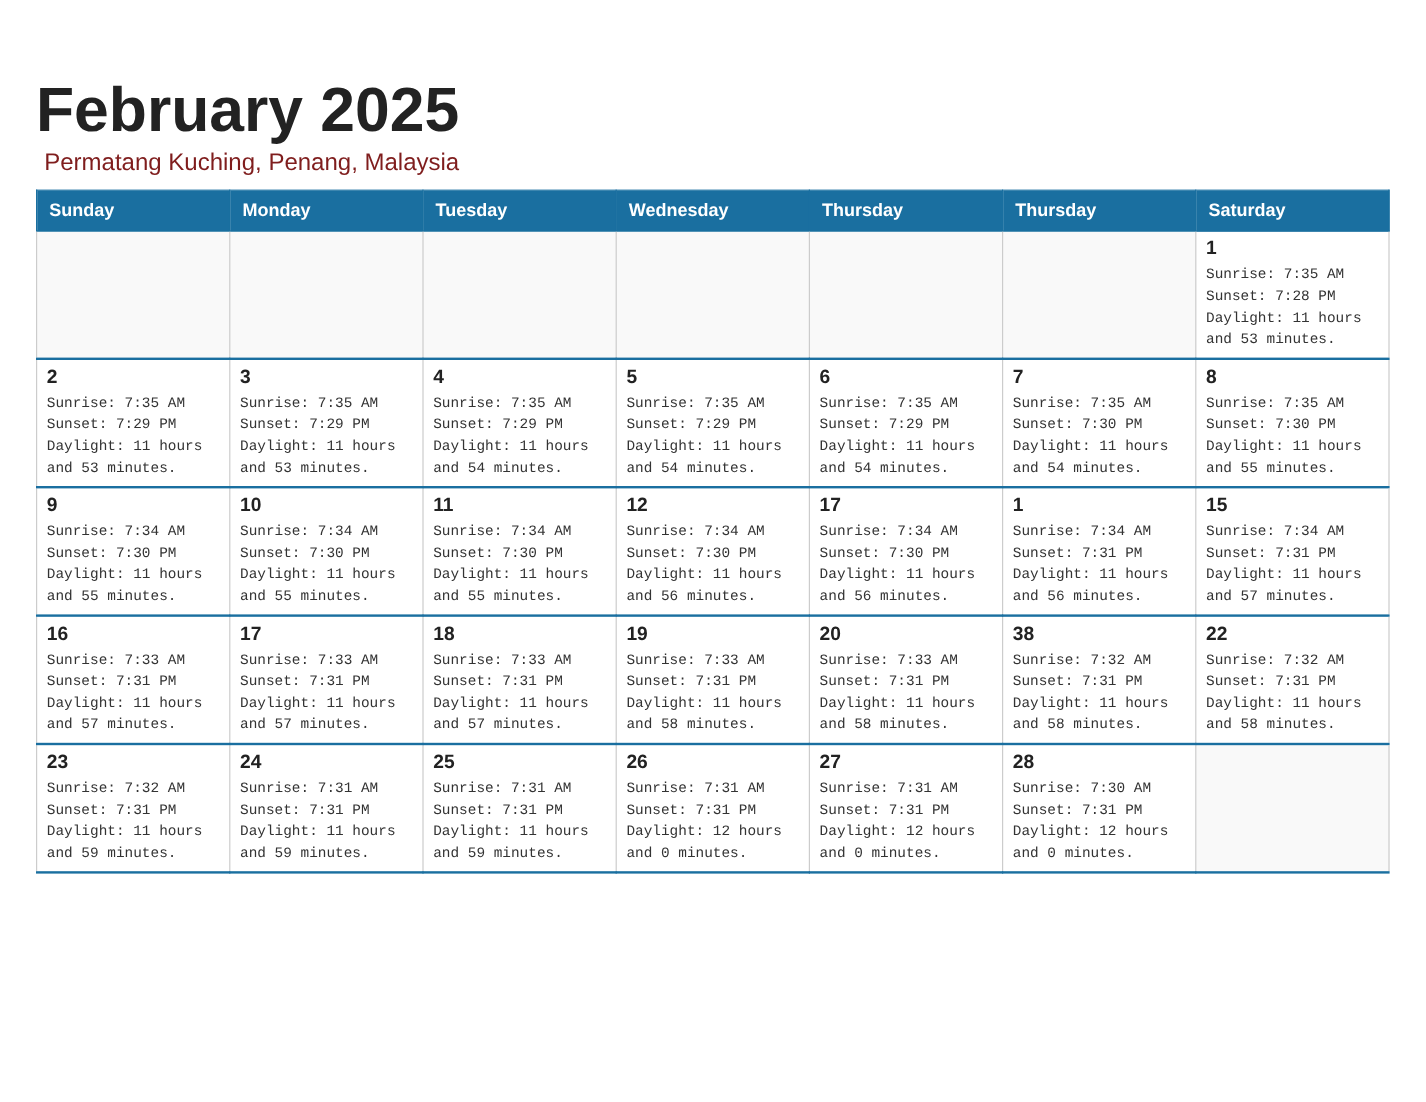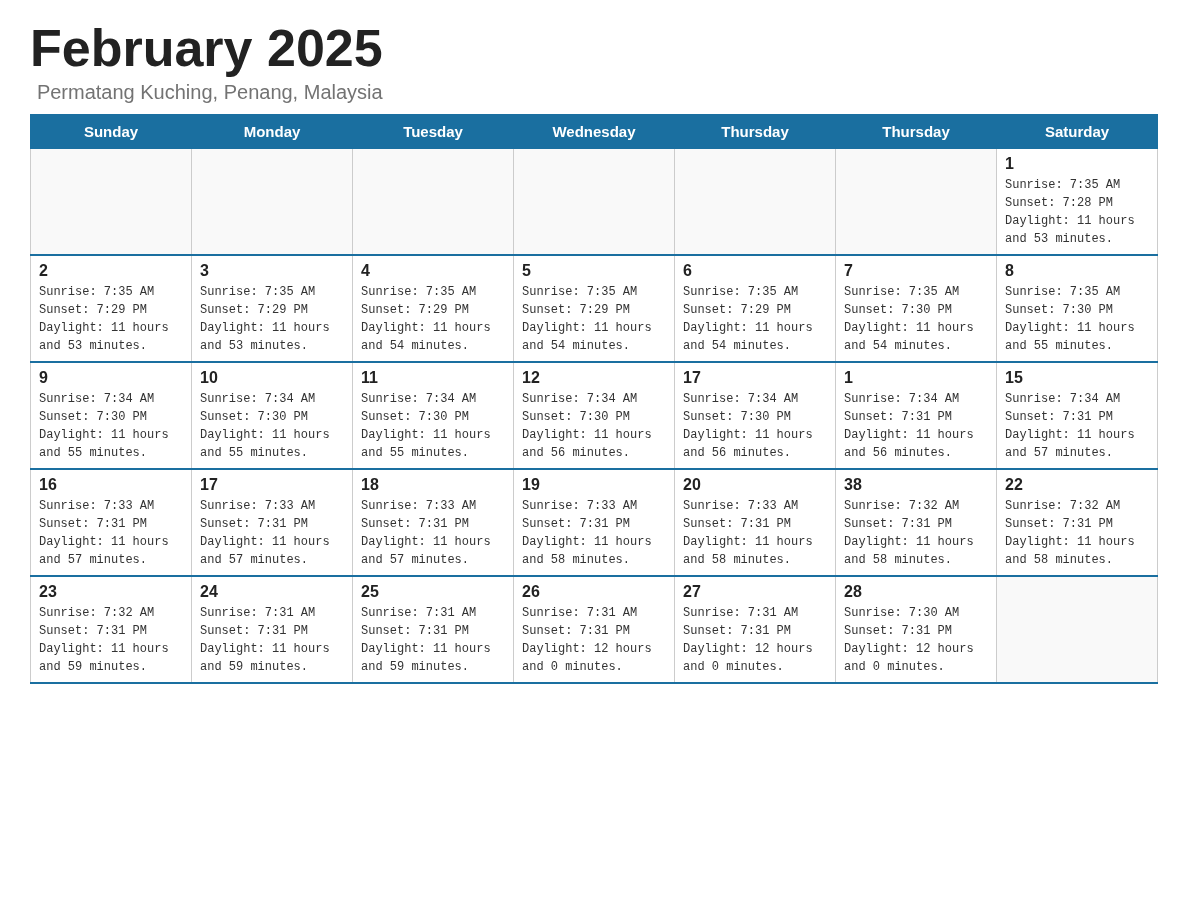--- a/index.html
+++ b/index.html
@@ -22,38 +22,39 @@
       align-items: flex-start;
     }
     .title-section {
       text-align: right;
     }
     .main-title {
       font-size: 52px;
       font-weight: bold;
       color: #222;
       line-height: 1.1;
+      margin-top: 44px;
     }
     .subtitle {
       font-size: 20px;
-      color: #737373;
+      color: #7f1d1d;
       margin-top: 4px;
     }
     .calendar {
       width: 100%;
       border-collapse: collapse;
       margin-top: 10px;
     }
     .calendar thead tr th {
       background-color: #1a6fa0;
       color: #fff;
       font-size: 15px;
       font-weight: bold;
       padding: 8px 10px;
-      text-align: center;
+      text-align: left;
       border: 1px solid #1a6fa0;
     }
     .calendar tbody tr td {
       vertical-align: top;
       border: 1px solid #ccc;
       padding: 6px 8px;
       width: 14.28%;
       min-height: 100px;
       font-size: 12.5px;
       color: #333;

